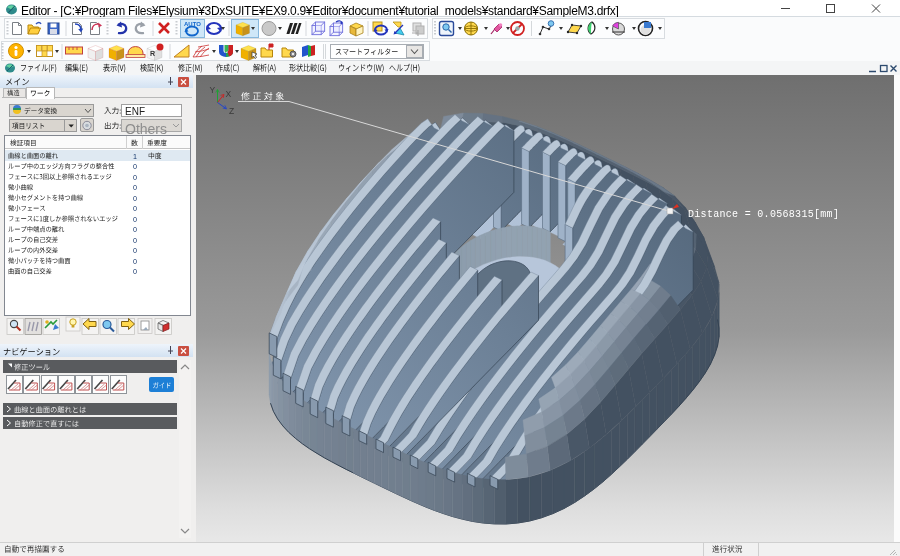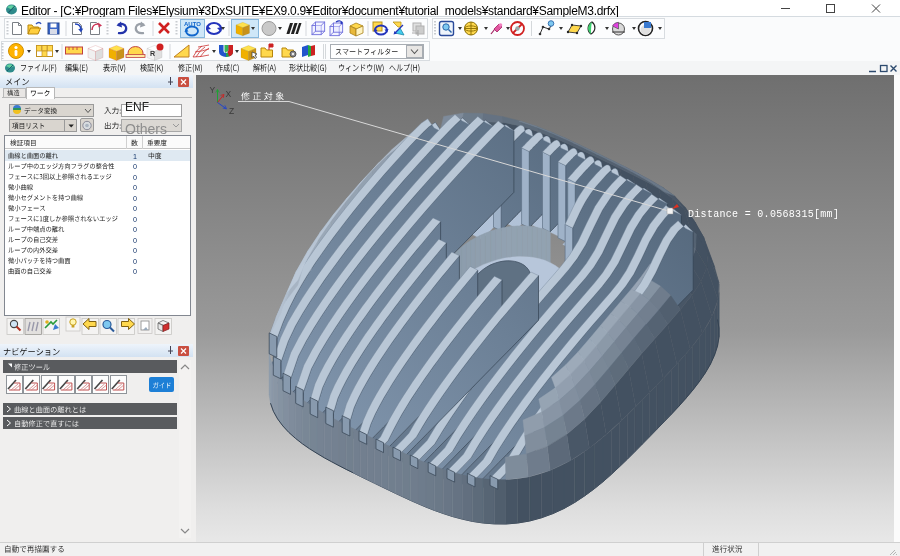--- a/index.html
+++ b/index.html
@@ -150,21 +150,21 @@
     <div class="abs" style="left:1px;top:41px;width:429px;height:20px;background:#fcfdfe;border:1px solid #d8dce0"></div>
     <div class="abs" style="left:0;top:61px;width:900px;height:14px;background:#f4f5f6"></div>
     <div class="abs" style="left:0;top:75px;width:196px;height:467px;background:#f0efee"></div>
     <div class="abs" style="left:0;top:75px;width:193px;height:13px;background:linear-gradient(#eef4fb,#d3e2f2)"></div>
     <div class="abs" style="left:178px;top:77px;width:11px;height:10px;background:#c94f41;border-radius:1px"></div>
     <div class="abs" style="left:2px;top:88px;width:190px;height:10px;border-bottom:1px solid #b8b8b8"></div>
     <div class="abs" style="left:3px;top:88px;width:23px;height:10px;background:#e8e6e4;border:1px solid #b8b8b8"></div>
     <div class="abs" style="left:26px;top:87px;width:29px;height:12px;background:#fff;border:1px solid #b8b8b8;border-bottom:0"></div>
     <div class="abs" style="left:9px;top:104px;width:85px;height:13px;background:#d9d5cf;border:1px solid #9a9a9a"></div>
     <div class="abs" style="left:121px;top:104px;width:61px;height:13px;background:#fff;border:1px solid #a0a0a0"></div>
-    <div class="abs" style="left:125px;top:100px;font-size:12px;color:#222">ENF</div>
+    <div class="abs" style="left:125px;top:106px;font-size:10px;color:#222">ENF</div>
     <div class="abs" style="left:9px;top:119px;width:68px;height:13px;background:#d9d5cf;border:1px solid #9a9a9a"></div>
     <div class="abs" style="left:64px;top:119px;width:1px;height:13px;background:#9a9a9a"></div>
     <div class="abs" style="left:80px;top:118px;width:14px;height:14px;background:#d9d5cf;border:1px solid #9a9a9a;border-radius:2px"></div>
     <div class="abs" style="left:121px;top:119px;width:61px;height:13px;background:#dbd8d3;border:1px solid #a8a8a8"></div>
     <div class="abs" style="left:125px;top:121px;font-size:14px;color:#8e8e8e">Others</div>
     <div class="abs" style="left:4px;top:135px;width:187px;height:181px;background:#fff;border:1px solid #828790"></div>
     <div class="abs" style="left:5px;top:136px;width:185px;height:13px;background:#fbfbfb;border-bottom:1px solid #c5c5c5"></div>
     <div class="abs" style="left:126px;top:136px;width:1px;height:13px;background:#d0d0d0"></div>
     <div class="abs" style="left:142px;top:136px;width:1px;height:13px;background:#d0d0d0"></div>
     <div class="abs" style="left:5px;top:150px;width:185px;height:11px;background:#dfe9f2"></div>

